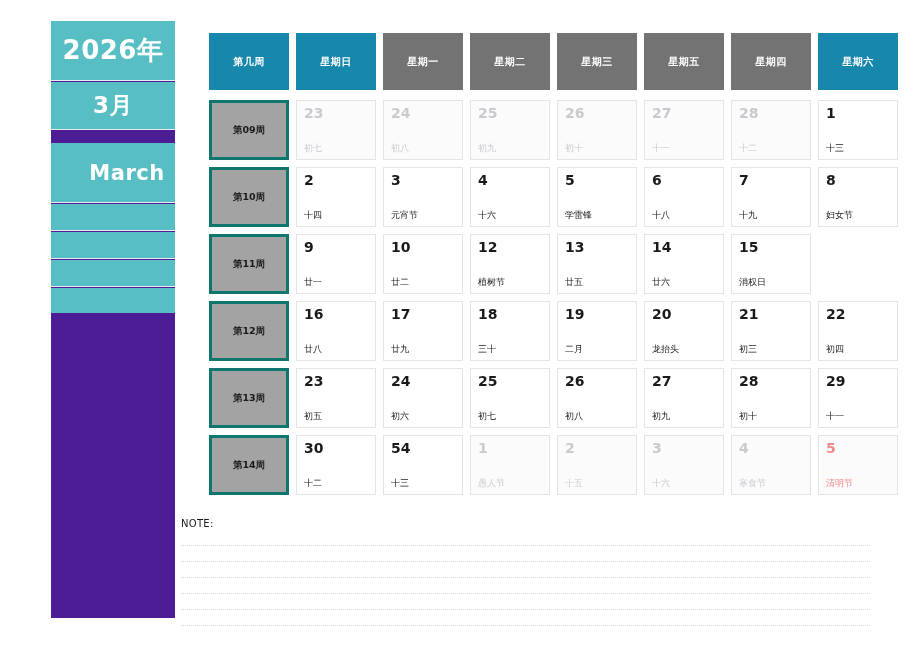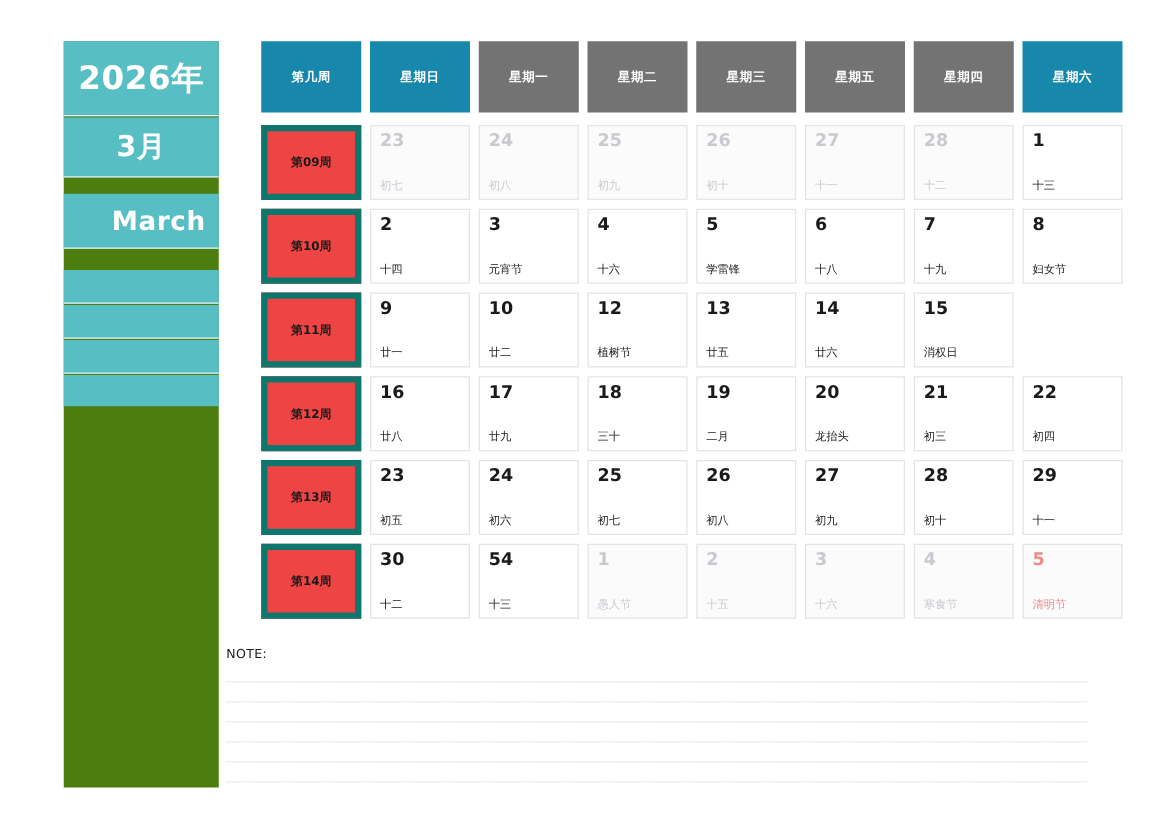--- a/index.html
+++ b/index.html
@@ -12,42 +12,42 @@
     height: 652px;
     position: relative;
     font-family: "DejaVu Sans", "Liberation Sans", sans-serif;
     overflow: hidden;
   }
 
   
   #left-panel {
     position: absolute;
     left: 51px;
-    top: 33px;
+    top: 21px;
     width: 124px;
     height: 597px;
-    background: #4d7c0f;
+    background: #4c1d95;
   }
   .sidebar-band {
     position: absolute;
     left: 0;
     width: 124px;
     background: #57bfc4;
     box-sizing: border-box;
     border-bottom: 1px solid #e8eef0;
     display: flex;
     align-items: center;
     justify-content: center;
     color: #ffffff;
     font-weight: bold;
     letter-spacing: 0.5px;
   }
   #band-year   { top: 0px;   height: 60px; font-size: 26px; }
   #band-month  { top: 61px;  height: 48px; font-size: 23px; }
-  #band-name   { top: 122px; height: 44px; font-size: 21px; padding-left: 28px; }
+  #band-name   { top: 122px; height: 60px; font-size: 21px; padding-left: 28px; }
   #band-fill-1 { top: 183px; height: 27px; }
   #band-fill-2 { top: 211px; height: 27px; }
   #band-fill-3 { top: 239px; height: 27px; }
   #band-fill-4 { top: 267px; height: 25px; border-bottom: none; }
 
   
   #calendar-grid {
     position: absolute;
     left: 181px;
     top: 33px;
@@ -76,22 +76,22 @@
     justify-content: center;
     color: #ffffff;
     font-size: 10px;
     font-weight: bold;
     letter-spacing: 0.5px;
   }
   .head-dark  { background: #1787ab; }
   .head-light { background: #737373; }
 
   .week-cell {
-    background: #ef4444;
-    border: 5px solid #0f766e;
+    background: #a3a3a3;
+    border: 3px solid #0f766e;
     display: flex;
     align-items: center;
     justify-content: center;
     font-size: 9.5px;
     color: #1a1a1a;
     font-weight: bold;
   }
 
   .day-cell {
     background: #ffffff;

